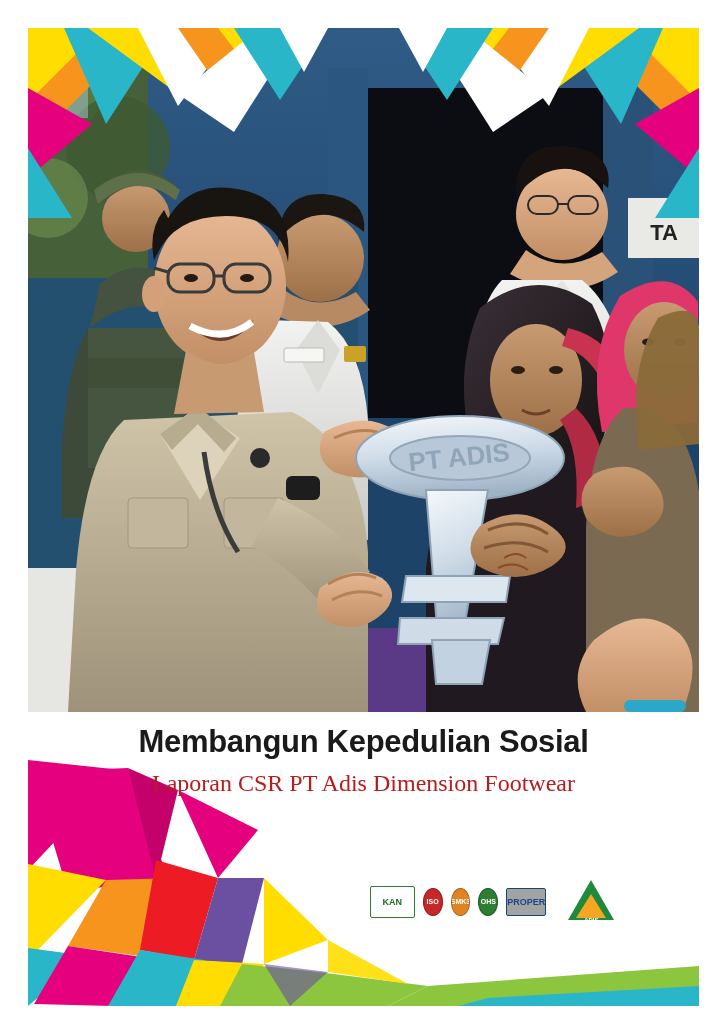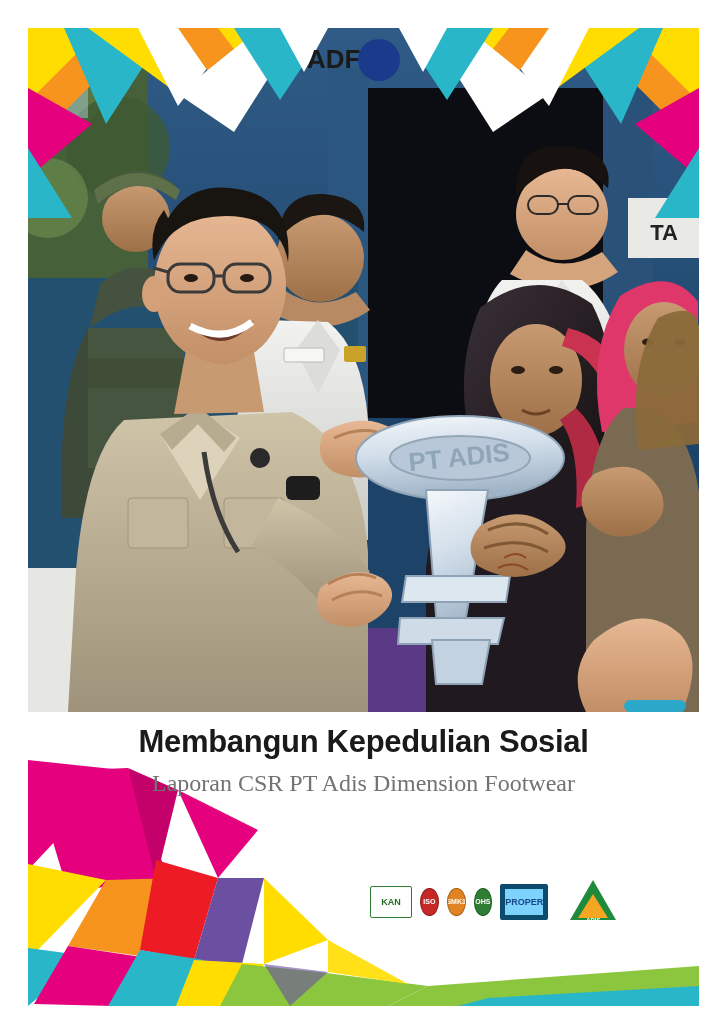--- a/index.html
+++ b/index.html
@@ -71,21 +71,21 @@
     font-size: 31px;
     color: #1a1a1a;
     letter-spacing: -0.3px;
     margin: 0;
     padding-top: 8px;
     text-align: center;
   }
   .subtitle {
     font-family: "Liberation Serif", serif;
     font-size: 24px;
-    color: #737373;
+    color: #b91c1c;
     margin: 10px 0 0 0;
   }
   .year {
     font-family: "Liberation Serif", serif;
     font-size: 24px;
     color: #111111;
     margin: 18px 0 0 0;
   }
 
   
@@ -137,22 +137,22 @@
     color: #ffffff;
     text-align: center;
     line-height: 1.05;
     overflow: hidden;
   }
   .rb-red { background: #c62828; border: 1px solid #8e1b1b; }
   .rb-orange { background: #e08423; border: 1px solid #a85c12; }
   .rb-green { background: #2e7d32; border: 1px solid #1b5e20; }
   .proper-badge {
     width: 44px; height: 26px;
-    background: #7dd3fc;
-    border: 5px solid #0c4a6e;
+    background: #a3a3a3;
+    border: 1px solid #0c4a6e;
     font-family: "Liberation Sans", sans-serif;
     font-size: 9px;
     font-weight: bold;
     color: #17468a;
   }
   .adis-badge {
     position: relative;
     width: 46px; height: 44px;
     margin-left: 14px;
   }
@@ -409,28 +409,20 @@
       <polygon points="521,0 435,0 481,58" fill="#f7941e"></polygon>
       <polygon points="481,0 399,0 441,52" fill="#ffdd00"></polygon>
       <polygon points="521,66 439,0 399,0 465,104" fill="#ffffff"></polygon>
       <polygon points="465,0 371,0 419,72" fill="#29b6c9"></polygon>
       <polygon points="419,0 371,0 395,44" fill="#ffffff"></polygon>
 
       <polygon points="300,0 371,0 371,30 300,30" fill="#ffffff" opacity="0"></polygon>
     </svg>
   </div>
 
-  <div class="adf-logo">
-    <svg width="120" height="48" viewBox="0 0 120 48" xmlns="http://www.w3.org/2000/svg" aria-hidden="true">
-      <text x="2" y="30" font-family="Liberation Sans, sans-serif" font-size="26" font-weight="bold" fill="#1a1a1a">ADF</text>
-      <circle cx="74" cy="22" r="21" fill="#1b3a8c"></circle>
-      <path d="M74 4 a18 18 0 0 1 0 36 a9 9 0 0 0 0 -36 z" fill="#ffffff"></path>
-      <circle cx="74" cy="22" r="6" fill="#1b3a8c"></circle>
-    </svg>
-  </div>
 
   <div class="bottom-band">
     <svg width="671" height="246" viewBox="0 0 671 246" xmlns="http://www.w3.org/2000/svg" aria-hidden="true">
 
       <polygon points="0,0 94,10 0,110" fill="#e5007e"></polygon>
       <polygon points="0,0 52,6 0,58" fill="#f7941e" opacity="0"></polygon>
       <polygon points="4,12 100,8 140,118 40,132" fill="#e5007e"></polygon>
       <polygon points="100,8 150,30 128,120" fill="#c4006b"></polygon>
       <polygon points="0,104 78,120 0,200" fill="#ffdd00"></polygon>
       <polygon points="78,120 150,118 112,196 40,186" fill="#f7941e"></polygon>

